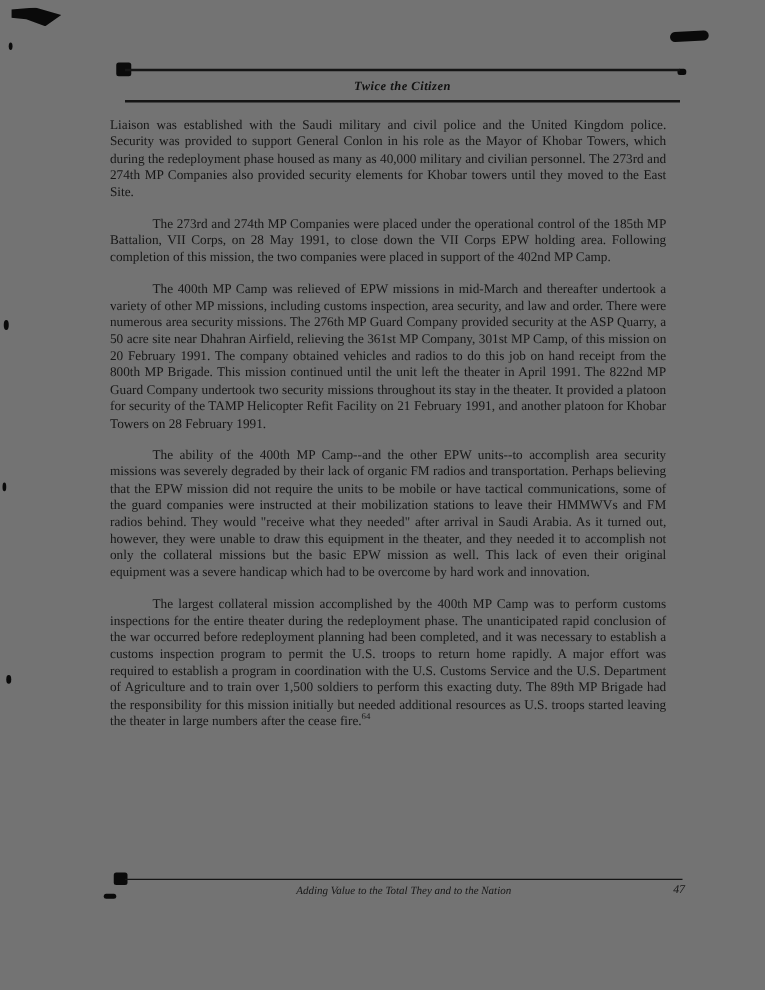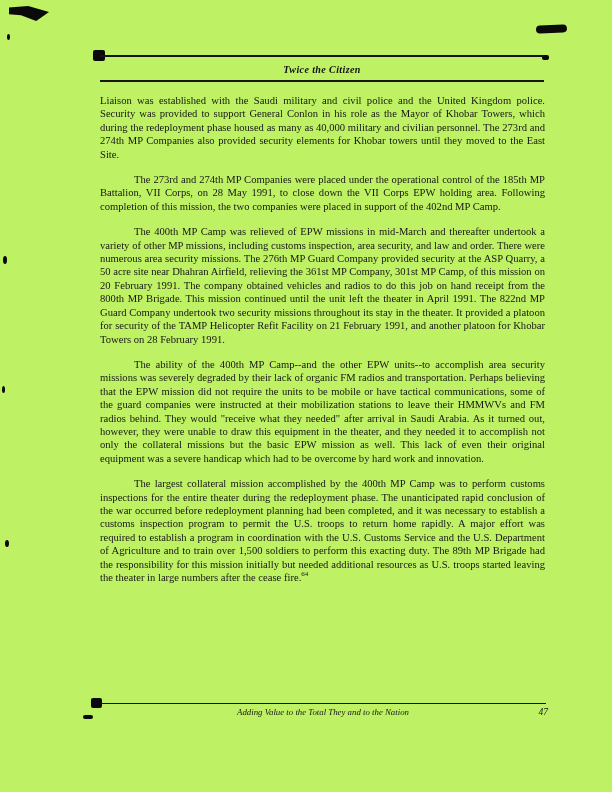--- a/index.html
+++ b/index.html
@@ -3,21 +3,21 @@
 <meta charset="utf-8">
 <style>
   * { margin: 0; padding: 0; box-sizing: border-box; }
   html, body { background: #ffffff; }
   body { width: 612px; height: 792px; }
 
   .page {
     position: relative;
     width: 612px;
     height: 792px;
-    background: #bef264;
+    background: #737373;
     overflow: hidden;
     color: #1b1b1b;
     font-family: "Liberation Serif", "DejaVu Serif", serif;
   }
 
   
   .header-band {
     position: absolute;
     left: 100px;
     top: 55px;
@@ -31,21 +31,21 @@
     font-style: italic;
     font-weight: bold;
     font-size: 10px;
     letter-spacing: 0.4px;
     color: #111;
   }
 
   
   .body-text {
     position: absolute;
-    left: 100px;
+    left: 88px;
     top: 94px;
     width: 445px;
     font-size: 10.6px;
     line-height: 13.4px;
     text-align: justify;
     color: #161616;
   }
   .para { margin-bottom: 12px; }
   .para.indent { text-indent: 34px; }
   .para:last-child { margin-bottom: 4px; }

